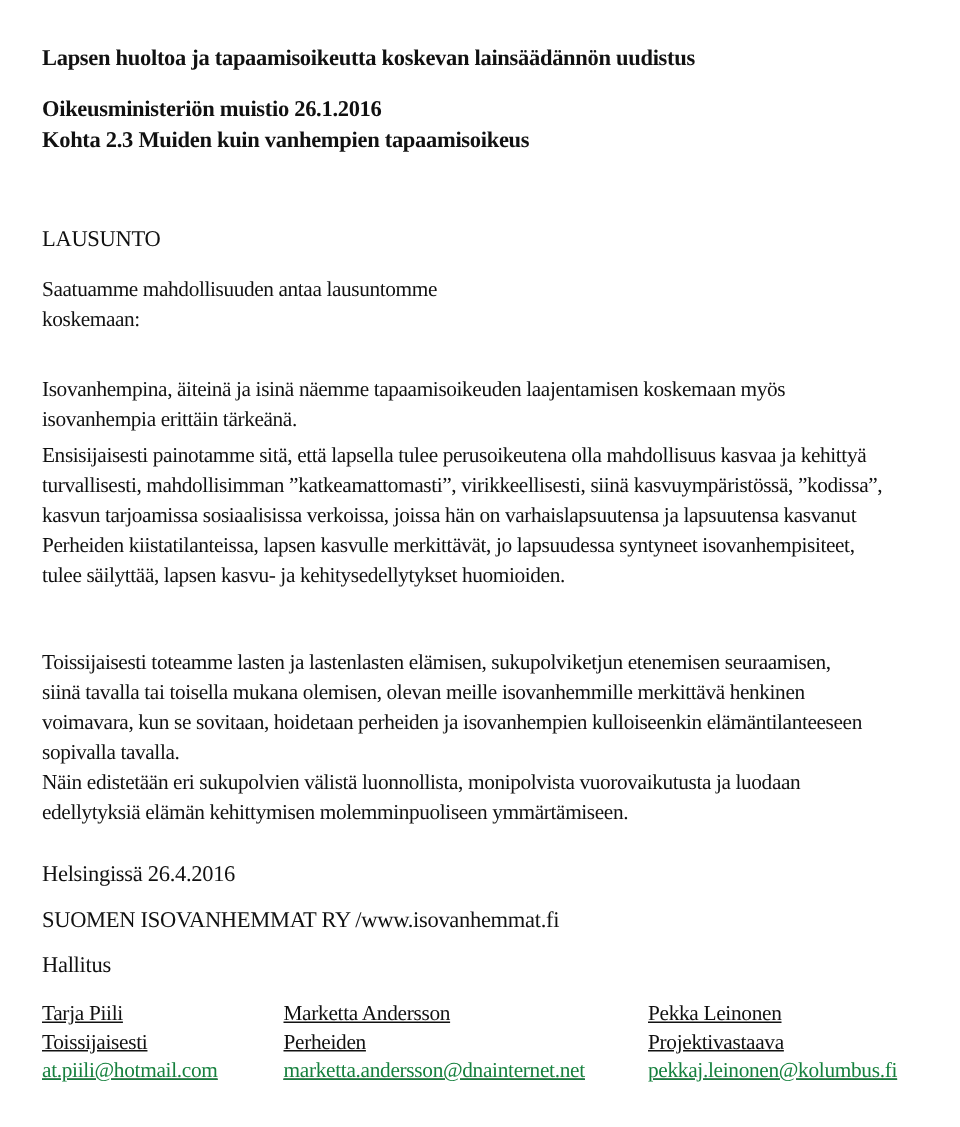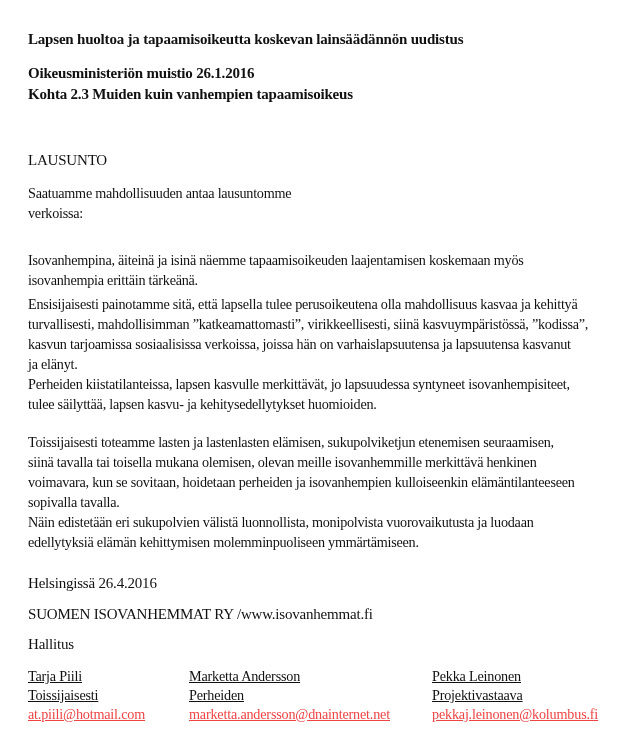--- a/index.html
+++ b/index.html
@@ -4,47 +4,46 @@
 <style>
   html, body { margin: 0; padding: 0; background: #ffffff; }
   body { width: 640px; height: 751px; position: relative; overflow: hidden;
          font-family: "Liberation Serif", "DejaVu Serif", serif; color: #111; }
   .page { position: absolute; left: 28px; top: 0; width: 600px; }
   .line { position: absolute; left: 0; font-size: 15px; white-space: nowrap; letter-spacing: -0.2px; }
   .bold { font-weight: bold; }
   .para { position: absolute; left: 0; font-size: 14.2px; line-height: 20px; letter-spacing: -0.25px; }
   .para div { white-space: nowrap; }
   .sig { position: absolute; font-size: 14.2px; line-height: 19px; letter-spacing: -0.2px; text-decoration: underline; }
-  .sig a { color: #ef4444; text-decoration: underline; }
+  .sig a { color: #15803d; text-decoration: underline; }
 </style>
 </head>
 <body>
 
 <div class="page">
   <div class="line bold" style="top:31px">Lapsen huoltoa ja tapaamisoikeutta koskevan lainsäädännön uudistus</div>
   <div class="line bold" style="top:65px">Oikeusministeriön muistio 26.1.2016</div>
   <div class="line bold" style="top:86px">Kohta 2.3 Muiden kuin vanhempien tapaamisoikeus</div>
 
   <div class="line" style="top:152px">LAUSUNTO</div>
 
   <div class="para" style="top:183px">
     <div>Saatuamme mahdollisuuden antaa lausuntomme</div>
-    <div>verkoissa:</div>
+    <div>koskemaan:</div>
   </div>
 
   <div class="para" style="top:250px">
     <div>Isovanhempina, äiteinä ja isinä näemme tapaamisoikeuden laajentamisen koskemaan myös</div>
     <div>isovanhempia erittäin tärkeänä.</div>
   </div>
 
   <div class="para" style="top:294px">
     <div>Ensisijaisesti painotamme  sitä, että lapsella tulee perusoikeutena olla mahdollisuus kasvaa ja kehittyä</div>
     <div>turvallisesti, mahdollisimman ”katkeamattomasti”, virikkeellisesti, siinä kasvuympäristössä, ”kodissa”,</div>
     <div>kasvun tarjoamissa sosiaalisissa verkoissa, joissa hän on varhaislapsuutensa ja lapsuutensa kasvanut</div>
-    <div>ja elänyt.</div>
     <div>Perheiden kiistatilanteissa, lapsen kasvulle merkittävät, jo lapsuudessa syntyneet isovanhempisiteet,</div>
     <div>tulee säilyttää, lapsen kasvu- ja kehitysedellytykset huomioiden.</div>
   </div>
 
   <div class="para" style="top:432px">
     <div>Toissijaisesti toteamme lasten ja lastenlasten elämisen, sukupolviketjun etenemisen seuraamisen,</div>
     <div>siinä tavalla tai toisella mukana olemisen, olevan  meille isovanhemmille merkittävä henkinen</div>
     <div>voimavara, kun se sovitaan, hoidetaan perheiden ja isovanhempien kulloiseenkin elämäntilanteeseen</div>
     <div>sopivalla  tavalla.</div>
     <div>Näin edistetään eri sukupolvien välistä luonnollista, monipolvista vuorovaikutusta ja luodaan</div>

